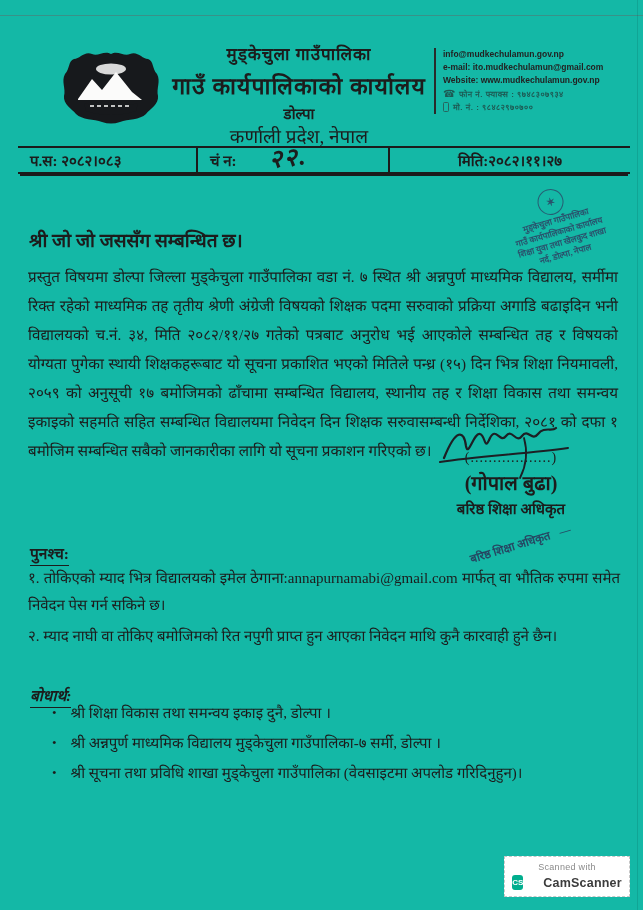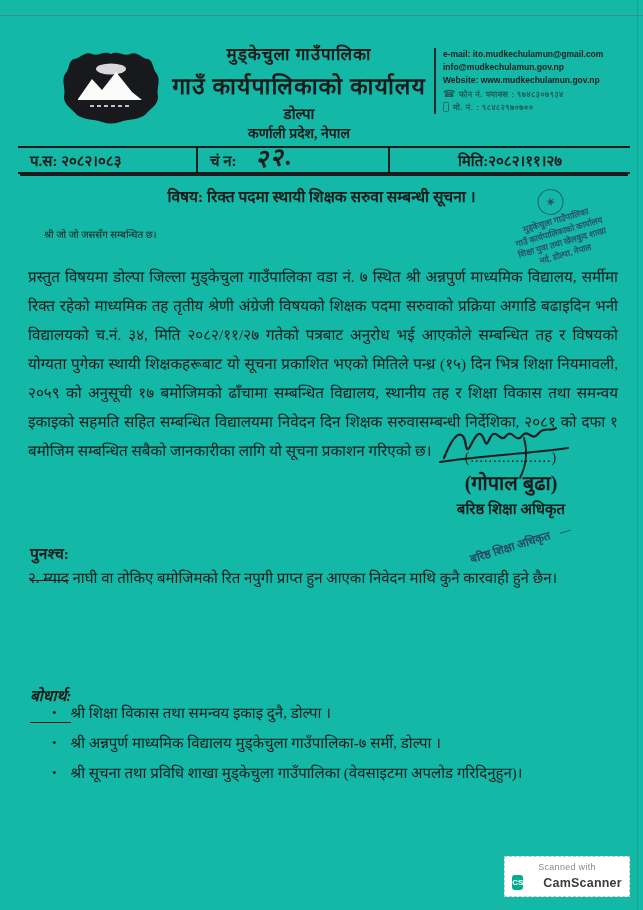--- a/index.html
+++ b/index.html
@@ -11,21 +11,21 @@
   }
   .top-scan-line { position:absolute; left:0; top:15px; width:100%; height:1px; background:rgba(100,100,100,.45); }
   .right-scan-line { position:absolute; right:5px; top:0; width:1px; height:100%; background:rgba(0,0,0,.10); }
 
   
   .emblem { position:absolute; left:58px; top:48px; width:106px; height:92px; }
   .head-center { position:absolute; left:168px; top:42px; width:262px; text-align:center; }
   .head-line1 { font-size:17px; font-weight:bold; letter-spacing:1px; }
   .head-line2 { font-size:23px; font-weight:bold; margin-top:4px; letter-spacing:1px; }
   .head-line3 { font-size:15px; font-weight:bold; margin-top:2px; }
-  .head-line4 { font-size:14px; font-weight:bold; }
+  .head-line4 { font-size:19px; font-weight:normal; }
   .contact {
     position:absolute; left:434px; top:48px; width:194px;
     border-left:2px solid #2a2a2a; padding-left:7px;
     font-family:"Liberation Sans","DejaVu Sans",sans-serif;
   }
   .contact-line { font-size:8.5px; font-weight:bold; color:#222; line-height:13px; white-space:nowrap; }
   .contact-line.blurry { opacity:.62; font-size:8px; letter-spacing:.5px; }
   .mini-phone { font-size:10px; margin-right:3px; }
   .mini-mobile {
     display:inline-block; width:6px; height:10px; border:1.4px solid #333; border-radius:1.5px;
@@ -34,30 +34,30 @@
 
   
   .ref-row {
     position:absolute; left:18px; top:146px; width:612px; height:28px;
     border-top:2px solid #1b1b1b; border-bottom:2px solid #1b1b1b;
     box-shadow:0 4px 0 -2px #1b1b1b;
     display:flex; align-items:flex-start;
   }
   .ref-cell { font-size:15px; font-weight:bold; padding:0 12px; height:100%; display:flex; align-items:center; }
   .ref-cell-1 { width:180px; border-right:2px solid #1b1b1b; }
-  .ref-cell-2 { width:192px; border-right:2px solid #1b1b1b; justify-content:flex-start; gap:18px; }
+  .ref-cell-2 { width:192px; border-right:2px solid #1b1b1b; justify-content:flex-start; gap:32px; }
   .ref-cell-3 { flex:1; justify-content:center; }
   .handwritten {
     font-style:italic; font-weight:bold; font-size:25px; line-height:20px;
     transform:rotate(-6deg); position:relative; top:-2px; letter-spacing:2px;
   }
 
   
   .subject { position:absolute; left:0; top:185px; width:100%; text-align:center; font-size:15.5px; font-weight:bold; }
-  .greeting { position:absolute; left:44px; top:227px; font-size:10px; font-weight:normal; }
+  .greeting { position:absolute; left:29px; top:227px; font-size:19px; font-weight:bold; }
 
   
   .stamp1 {
     position:absolute; left:478px; top:188px; width:158px;
     transform:rotate(-16deg); text-align:center;
     color:rgba(47,56,94,.78); pointer-events:none;
   }
   .stamp1 .stamp-seal {
     width:26px; height:26px; margin:0 auto 1px auto; border:1.6px solid rgba(47,56,94,.7);
     border-radius:50%; display:flex; align-items:center; justify-content:center;
@@ -79,21 +79,21 @@
   
   .sig-block { position:absolute; left:402px; top:450px; width:218px; text-align:center; }
   .sig-squiggle { position:absolute; left:34px; top:-32px; }
   .sig-dots { font-size:14px; letter-spacing:1px; }
   .sig-name { font-size:20px; font-weight:bold; margin-top:3px; }
   .sig-title { font-size:15px; font-weight:bold; margin-top:2px; }
 
   
   .ps-head, .cc-head {
     font-size:15.5px; font-weight:bold; display:inline-block;
-    border-bottom:1.6px solid #1c1c1c; padding-bottom:16px;
+    border-bottom:1.6px solid #1c1c1c; padding-bottom:1px;
   }
   .ps-head { position:absolute; left:30px; top:542px; }
   .ps-items { position:absolute; left:28px; top:565px; width:592px; font-size:15px; line-height:26.5px; text-align:justify; }
   .ps-item { margin-bottom:5px; }
   .bold-inline { font-weight:bold; }
 
   
   .cc-head { position:absolute; left:30px; top:684px;font-style:italic; }
   .cc-list { position:absolute; left:52px; top:704px; width:560px; font-size:15px; }
   .cc-item { display:flex; align-items:flex-start; margin-bottom:12px; line-height:18px; }
@@ -131,37 +131,36 @@
   </div>
 
   <div class="head-center">
     <div class="head-line1">मुड्केचुला गाउँपालिका</div>
     <div class="head-line2">गाउँ कार्यपालिकाको कार्यालय</div>
     <div class="head-line3">डोल्पा</div>
     <div class="head-line4">कर्णाली प्रदेश, नेपाल</div>
   </div>
 
   <div class="contact">
+    <div class="contact-line">info@mudkechulamun.gov.np</div>
     <div class="contact-line">e-mail: ito.mudkechulamun@gmail.com</div>
-    <div class="contact-line">info@mudkechulamun.gov.np</div>
     <div class="contact-line">Website: www.mudkechulamun.gov.np</div>
     <div class="contact-line blurry"><span class="mini-phone">☎</span><span>फोन नं. फ्याक्स : ९७४८३०७९३४</span></div>
     <div class="contact-line blurry"><span class="mini-mobile"></span><span>मो. नं. : ९८४८२९७०७००</span></div>
   </div>
 
   <div class="ref-row">
     <div class="ref-cell ref-cell-1">प.स: २०८२।०८३</div>
     <div class="ref-cell ref-cell-2">
       <span>चं न:</span>
       <span class="handwritten">२२.</span>
     </div>
     <div class="ref-cell ref-cell-3">मिति:२०८२।११।२७</div>
   </div>
 
-  <div class="subject">विषय: रिक्त पदमा स्थायी शिक्षक सरुवा सम्बन्धी सूचना ।</div>
   <div class="greeting">श्री जो जो जससँग सम्बन्धित छ।</div>
 
   <div class="stamp1">
     <div class="stamp-seal">✶</div>
     <div class="stamp-line">मुड्केचुला गाउँपालिका</div>
     <div class="stamp-line">गाउँ कार्यपालिकाको कार्यालय</div>
     <div class="stamp-line">शिक्षा युवा तथा खेलकुद शाखा</div>
     <div class="stamp-line">नर्द, डोल्पा, नेपाल</div>
   </div>
 
@@ -179,20 +178,21 @@
     <div class="sig-name">(गोपाल बुढा)</div>
     <div class="sig-title">बरिष्ठ शिक्षा अधिकृत</div>
   </div>
 
   <div class="stamp2">
     <span>बरिष्ठ शिक्षा अधिकृत</span><span class="stamp2-dash">—</span>
   </div>
 
   <div class="ps-head">पुनश्च:</div>
   <div class="ps-items">
+    <div class="ps-item">१. तोकिएको म्याद भित्र विद्यालयको इमेल ठेगाना:annapurnamabi@gmail.com मार्फत् वा भौतिक रुपमा समेत निवेदन पेस गर्न सकिने छ।</div>
     <div class="ps-item">२. म्याद नाघी वा तोकिए बमोजिमको रित नपुगी प्राप्त हुन आएका निवेदन माथि कुनै कारवाही हुने छैन।</div>
   </div>
 
   <div class="cc-head">बोधार्थ:</div>
   <div class="cc-list">
     <div class="cc-item">
       <span class="bullet">•</span>
       <span>श्री शिक्षा विकास तथा समन्वय इकाइ दुनै, डोल्पा ।</span>
     </div>
     <div class="cc-item">

